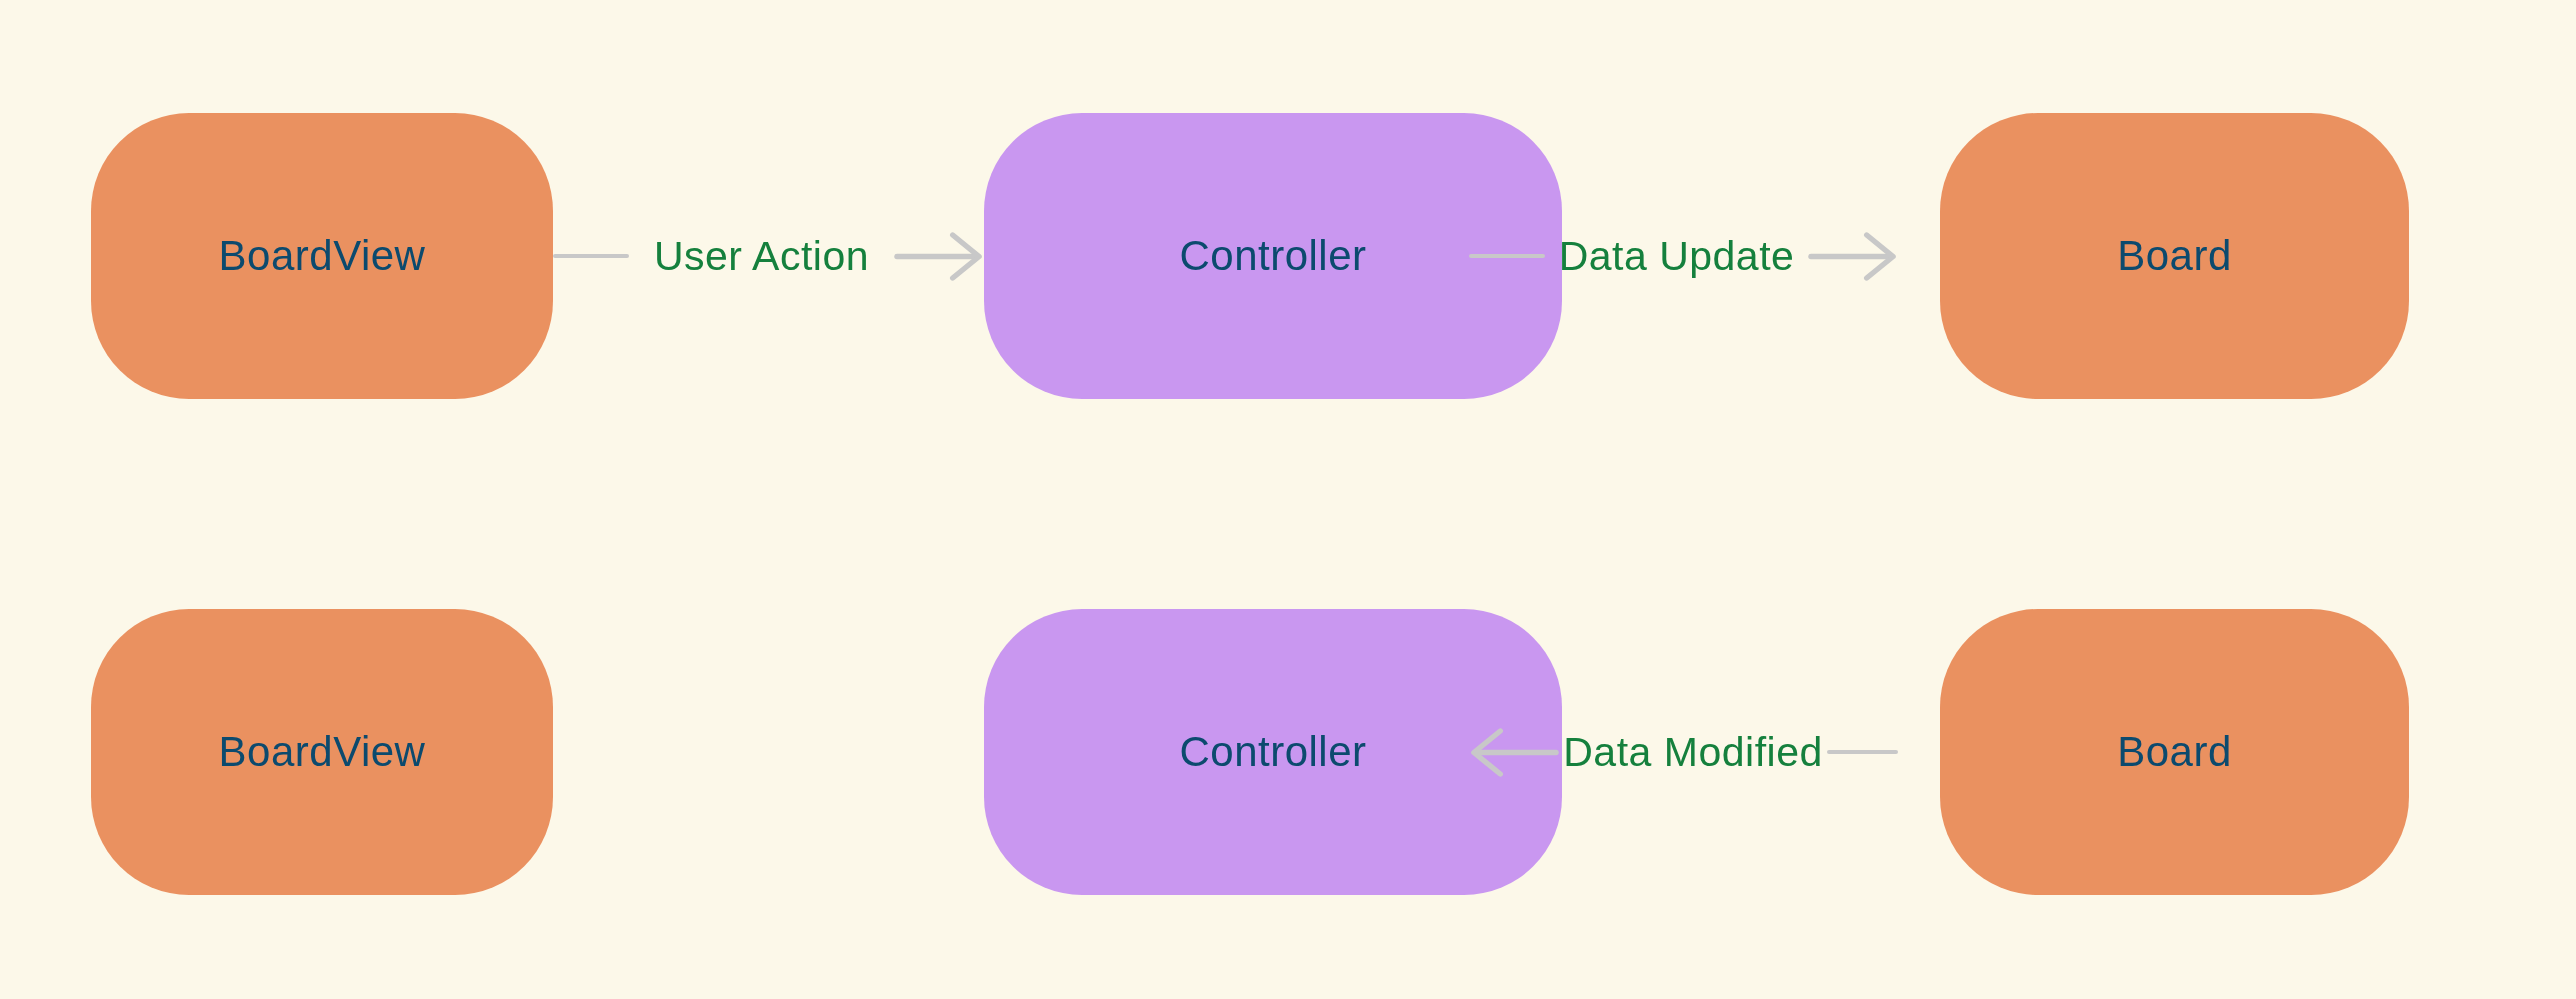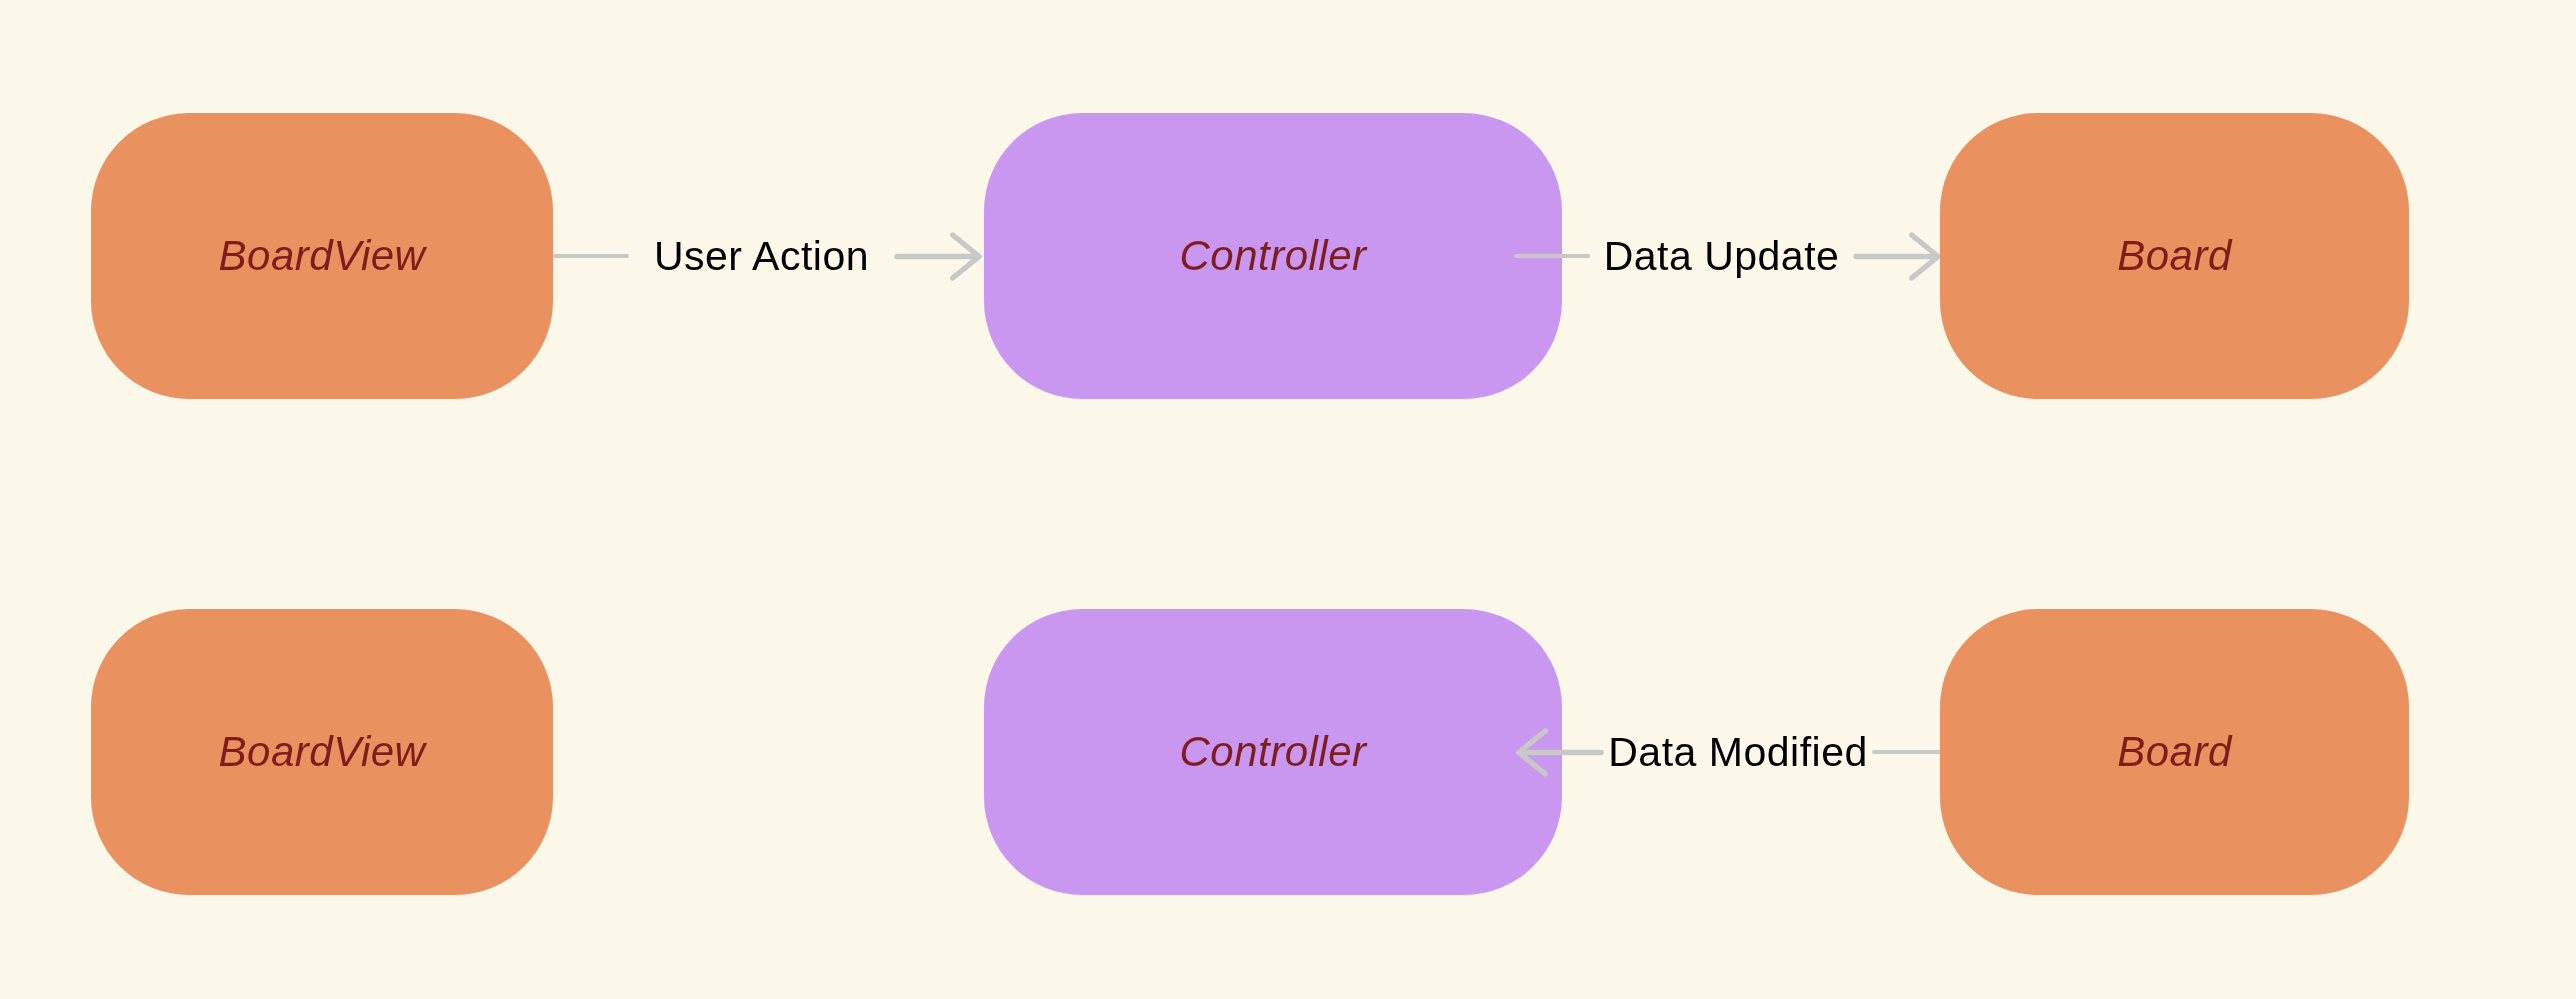--- a/index.html
+++ b/index.html
@@ -17,48 +17,47 @@
   }
   .node {
     position: absolute;
     height: 286px;
     border-radius: 98px;
     display: flex;
     align-items: center;
     justify-content: center;
     font-size: 42px;
     font-weight: 500;
-    color: #7f1d1d;
+    color: #0c4a6e;
     letter-spacing: 0.5px;
-    font-style: italic;
   }
   .node.orange { background: #EA9160; }
   .node.purple { background: #C997F0; }
 
   .row1 { top: 113px; }
   .row2 { top: 609px; }
 
   .n-boardview { left: 91px;   width: 462px; }
   .n-controller{ left: 984px; width: 578px; text-align: right; }
   .n-board     { left: 1940px; width: 469px; }
 
   .connector {
     position: absolute;
     height: 286px;
     display: flex;
     align-items: center;
     justify-content: space-between;
   }
   .c1 { left: 553px;  width: 431px; }
-  .c2 { left: 1514px; width: 429px; }
+  .c2 { left: 1469px; width: 429px; }
 
   .edge-label {
     font-size: 41px;
     font-weight: 500;
-    color: #000000;
+    color: #15803d;
     white-space: nowrap;
     letter-spacing: 0.5px;
   }
   .seg {
     height: 4.9px;
     background: #C8C8C8;
     border-radius: 2.9px;
     flex: 0 0 auto;
   }
   .seg-l { width: 76px; }

